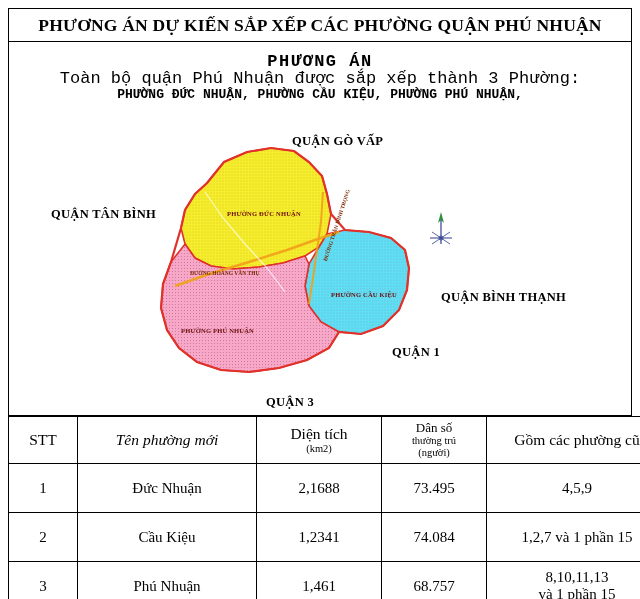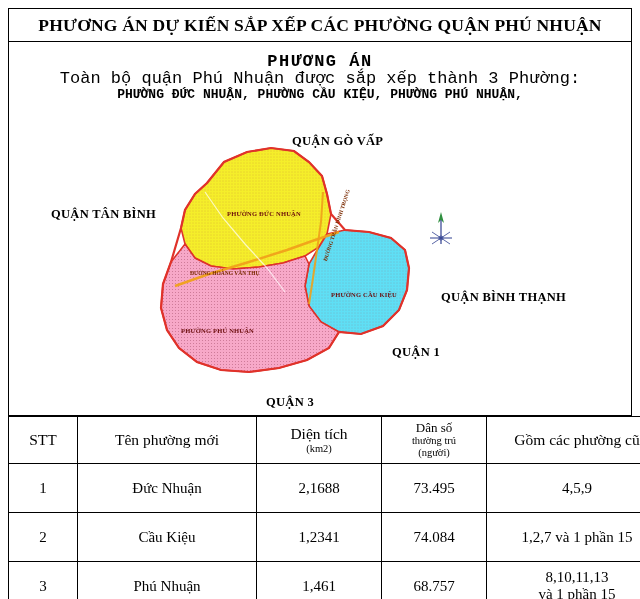--- a/index.html
+++ b/index.html
@@ -148,21 +148,21 @@
   }
   table.data thead th .sub {
     display: block;
     font-size: 10.5px;
     line-height: 12px;
   }
   table.data tbody td {
     height: 44px;
   }
   .col-stt { width: 62px; margin-top: 16px; }
-  .col-name { width: 172px; }
+  .col-name { width: 172px; font-style: italic; }
   .col-area { width: 118px; border-radius: 12px; }
   .col-pop { width: 98px; }
   .col-old { width: 174px; }
   .cell-multi span { display: block; line-height: 17px; }
 </style>
 </head>
 <body>
 
 <div id="page">
 

